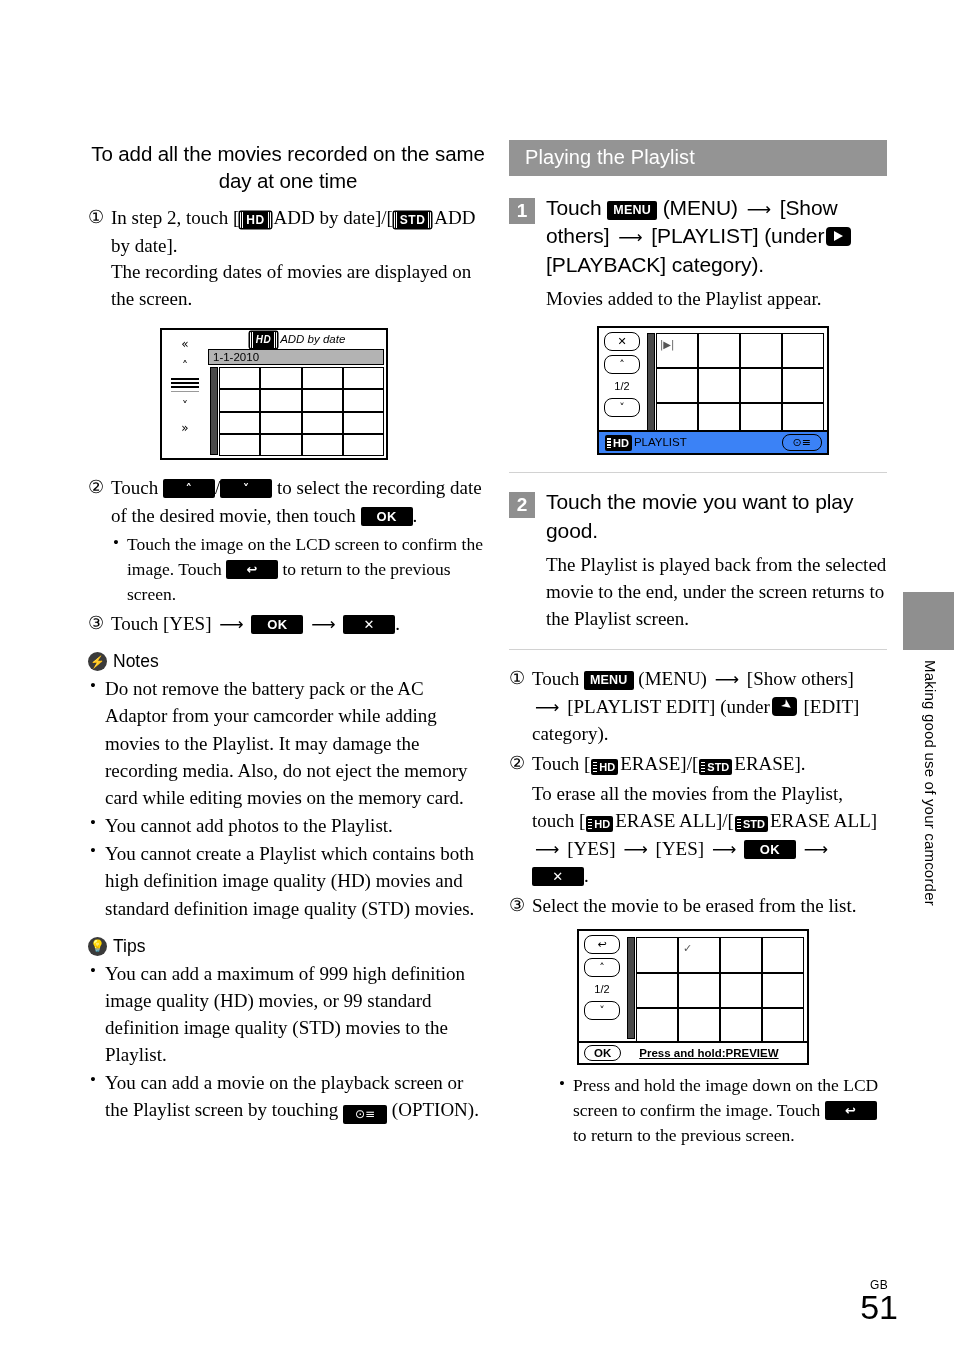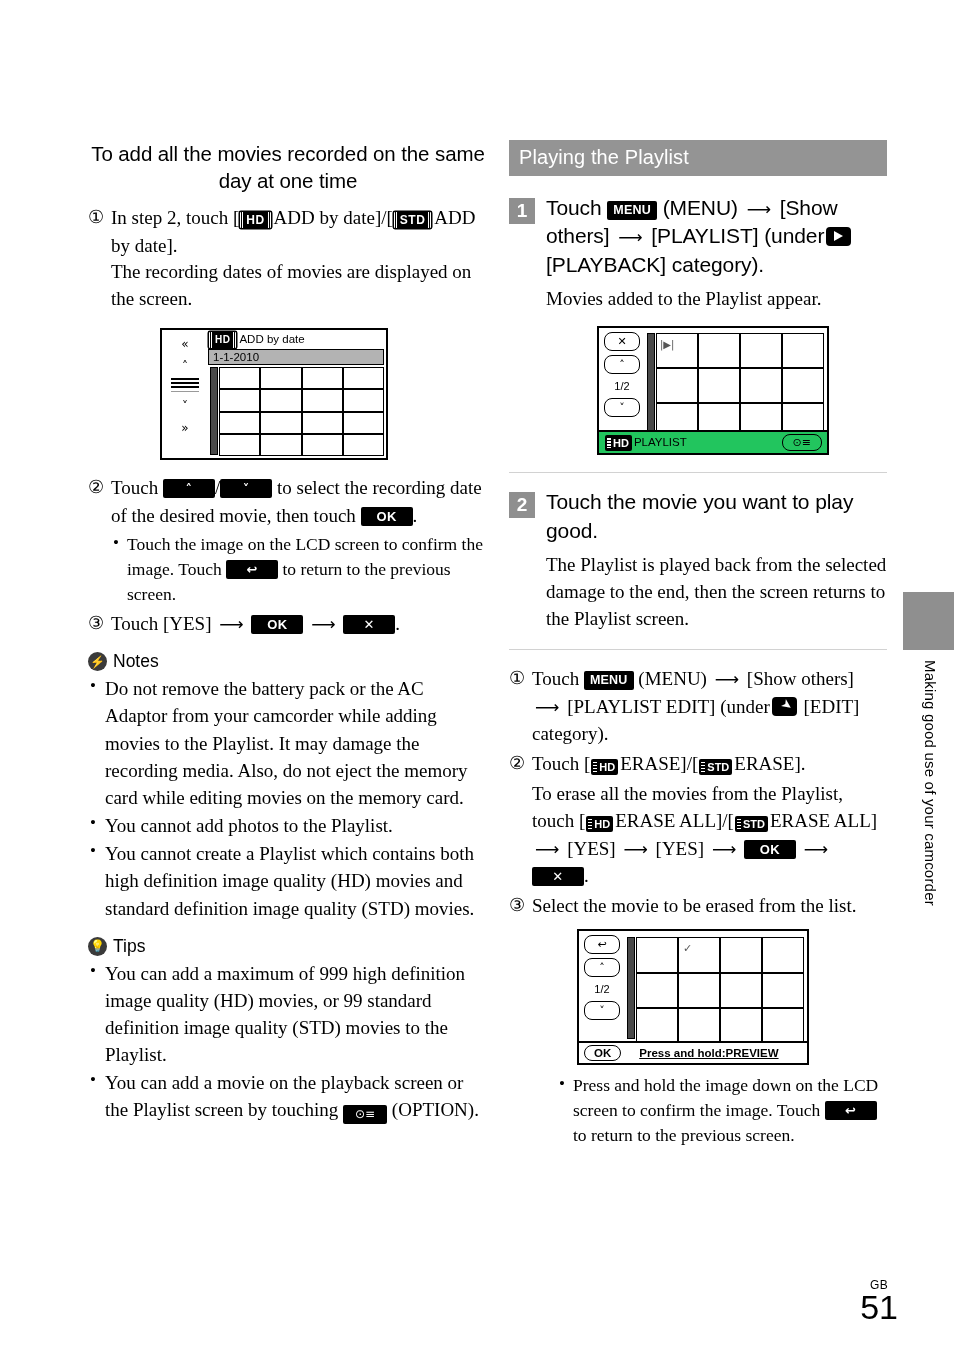--- a/index.html
+++ b/index.html
@@ -20,21 +20,21 @@
   
   h2.sans-head {
     font-family:"Liberation Sans", sans-serif;
     font-size:20.5px; font-weight:400; line-height:1.32;
     margin:0 0 10px 0; letter-spacing:-0.1px;text-align:center;
   }
   .band {
     background:#949494; color:#fff;
     font-family:"Liberation Sans", sans-serif;
     font-size:20px; font-weight:400;
-    padding:6px 10px 7px 10px;
+    padding:6px 10px 7px 16px;
     margin:0 0 18px 0;
     letter-spacing:0.1px;
   }
 
   
   p { margin:0 0 3px 0; font-size:19px; line-height:1.42; }
   .serif { font-family:"Liberation Serif", serif; }
 
   
   .step { display:flex; margin-bottom:2px; }
@@ -152,21 +152,21 @@
     font-family:"DejaVu Sans", sans-serif; font-size:12px; line-height:1;
   }
   .rail-page {
     text-align:center; font-family:"Liberation Sans", sans-serif;
     font-size:11px; margin:6px 0;
   }
   .grid { flex:1 1 auto; display:grid; gap:0; }
   .cell { border:1.7px solid #000; }
   .titlebar {
     font-family:"Liberation Sans", sans-serif; font-size:11.5px;
-    text-align:left; padding:2px 0 1px 0;
+    text-align:center; padding:2px 0 1px 0;font-style:italic;
   }
   .datebar {
     background:#b3b3b3; border:1.4px solid #000;
     font-family:"Liberation Sans", sans-serif; font-size:11.5px;
     padding:1px 4px; margin:0 2px 2px 0;
   }
   .lcd-foot {
     border-top:2px solid #000; display:flex; align-items:center;
     justify-content:space-between; padding:2px 5px;
     font-family:"Liberation Sans", sans-serif; font-size:11.5px;
@@ -385,36 +385,36 @@
                     <div class="cell"></div>
                 </div>
                 <div class="lcd-timerow">
                   <span class="mediaic"></span>
                   <span>1:12:34</span>
                 </div>
               </div>
             </div>
           </div>
         </div>
-        <div class="lcd-foot" style="position:absolute; left:0; right:0; bottom:0; background:#22c55e;">
+        <div class="lcd-foot" style="position:absolute; left:0; right:0; bottom:0; background:#3b82f6;">
           <span>
             <span class="lbadge">HD</span><span>PLAYLIST</span>
           </span>
           <span class="optbtn-lcd">⊙≡</span>
         </div>
       </div>
     </div>
 
     <hr class="rule">
 
     <div class="bigstep">
       <div class="sq">2</div>
       <div class="txt">Touch the movie you want to play good.</div>
     </div>
-    <p class="sub serif">The Playlist is played back from the selected damage to the end, then the screen returns to the Playlist screen.</p>
+    <p class="sub serif">The Playlist is played back from the selected movie to the end, under the screen returns to the Playlist screen.</p>
 
     <hr class="rule">
 
 
     <div class="step">
       <div class="num">①</div>
       <div class="body">
         <span>Touch</span>
         <span class="btn menu">MENU</span>
         <span>(MENU)</span>

